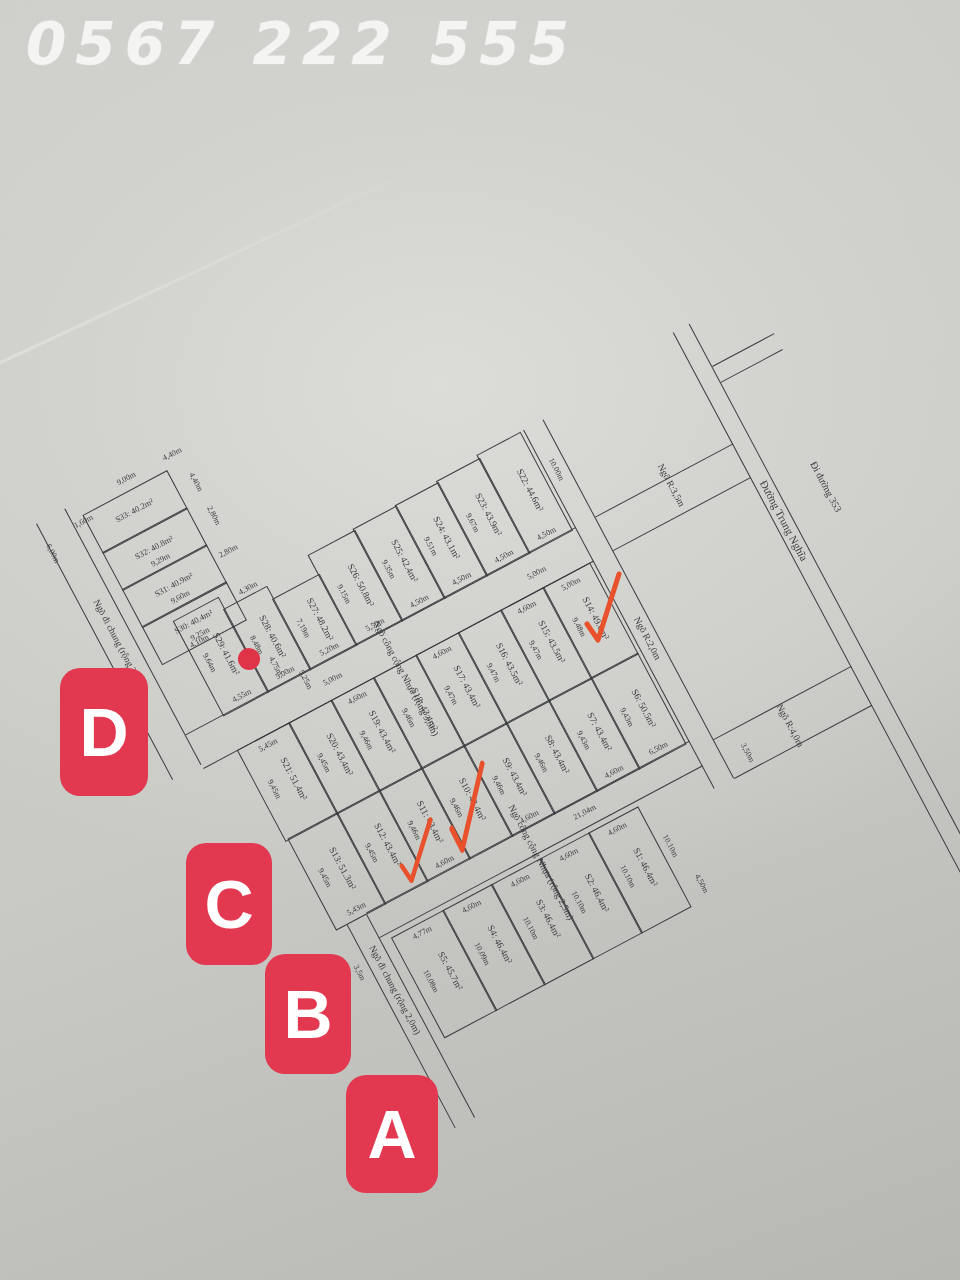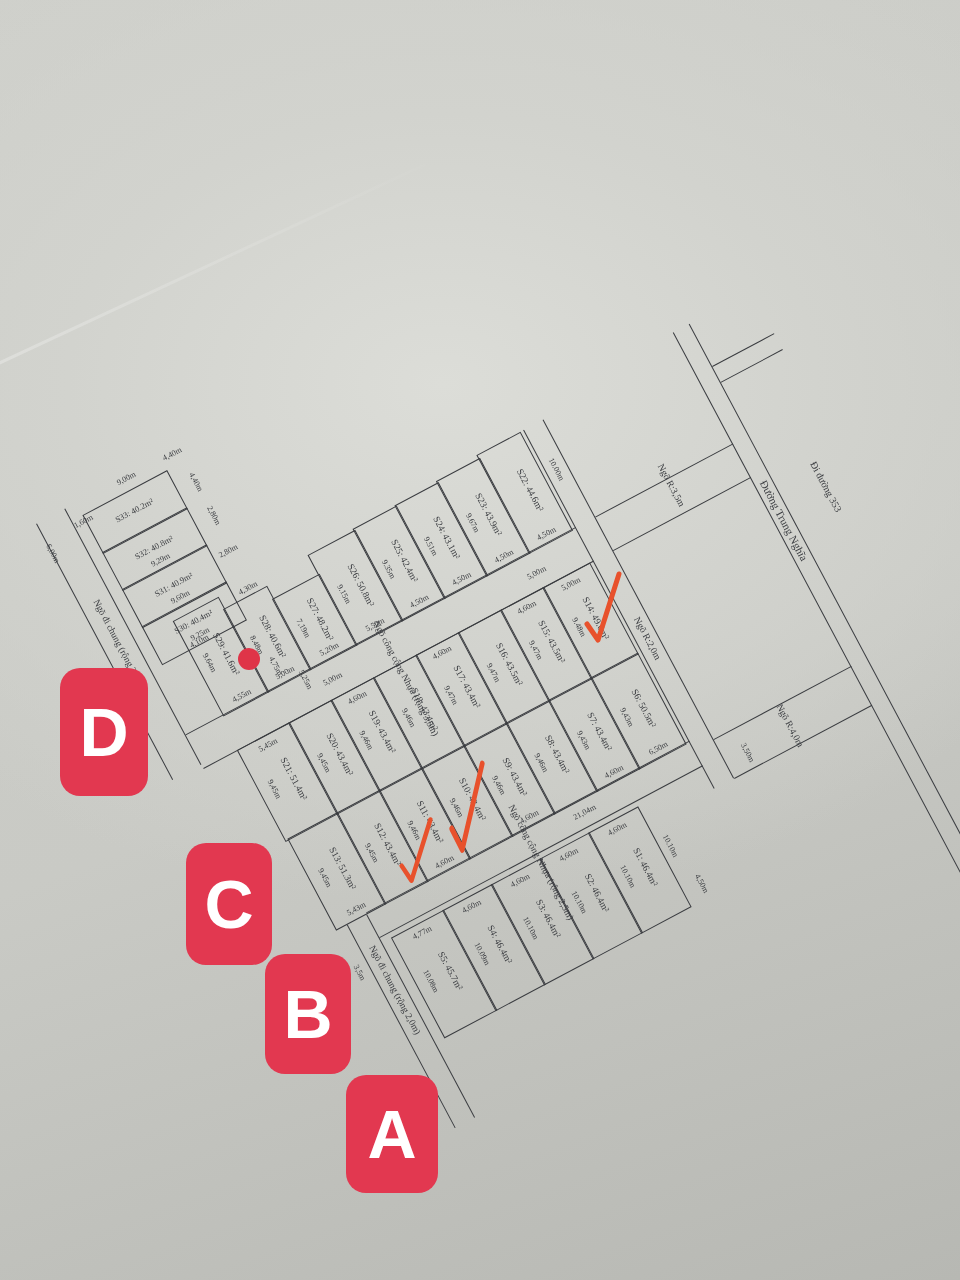--- a/index.html
+++ b/index.html
@@ -27,20 +27,21 @@
   }
   #map-layer{position:absolute;left:0;top:0;width:100%;height:100%;color:#3a3c40;}
   #map-layer div{position:absolute;}
   #overlay{position:absolute;left:0;top:0;width:960px;height:1280px;}
 </style>
 </head>
 <body>
 
 <div id="canvas">
   <div id="crease"></div>
+  <div id="phone">0567 222 555</div>
   <div id="map-pos">
     <div id="map-layer">
         <div style="position: absolute; left: 34px; top: 608px; width: 42px; height: 94px; border: 1.1px solid rgb(58, 60, 64);">
           <div style="position: absolute; left: 46%; top: 50%; transform: translate(-50%, -50%) rotate(-90deg); white-space: nowrap; font-size: 8.5px;">S33: 40.2m²</div>
         </div>
         <div style="position: absolute; left: 76px; top: 608px; width: 42px; height: 94px; border: 1.1px solid rgb(58, 60, 64);">
           <div style="position: absolute; left: 46%; top: 50%; transform: translate(-50%, -50%) rotate(-90deg); white-space: nowrap; font-size: 8.5px;">S32: 40.8m²</div>
           <div style="position: absolute; left: 78%; top: 50%; transform: translate(-50%, -50%) rotate(-90deg); white-space: nowrap; font-size: 8px;">9,29m</div>
         </div>
         <div style="position: absolute; left: 118px; top: 608px; width: 42px; height: 94px; border: 1.1px solid rgb(58, 60, 64);">

